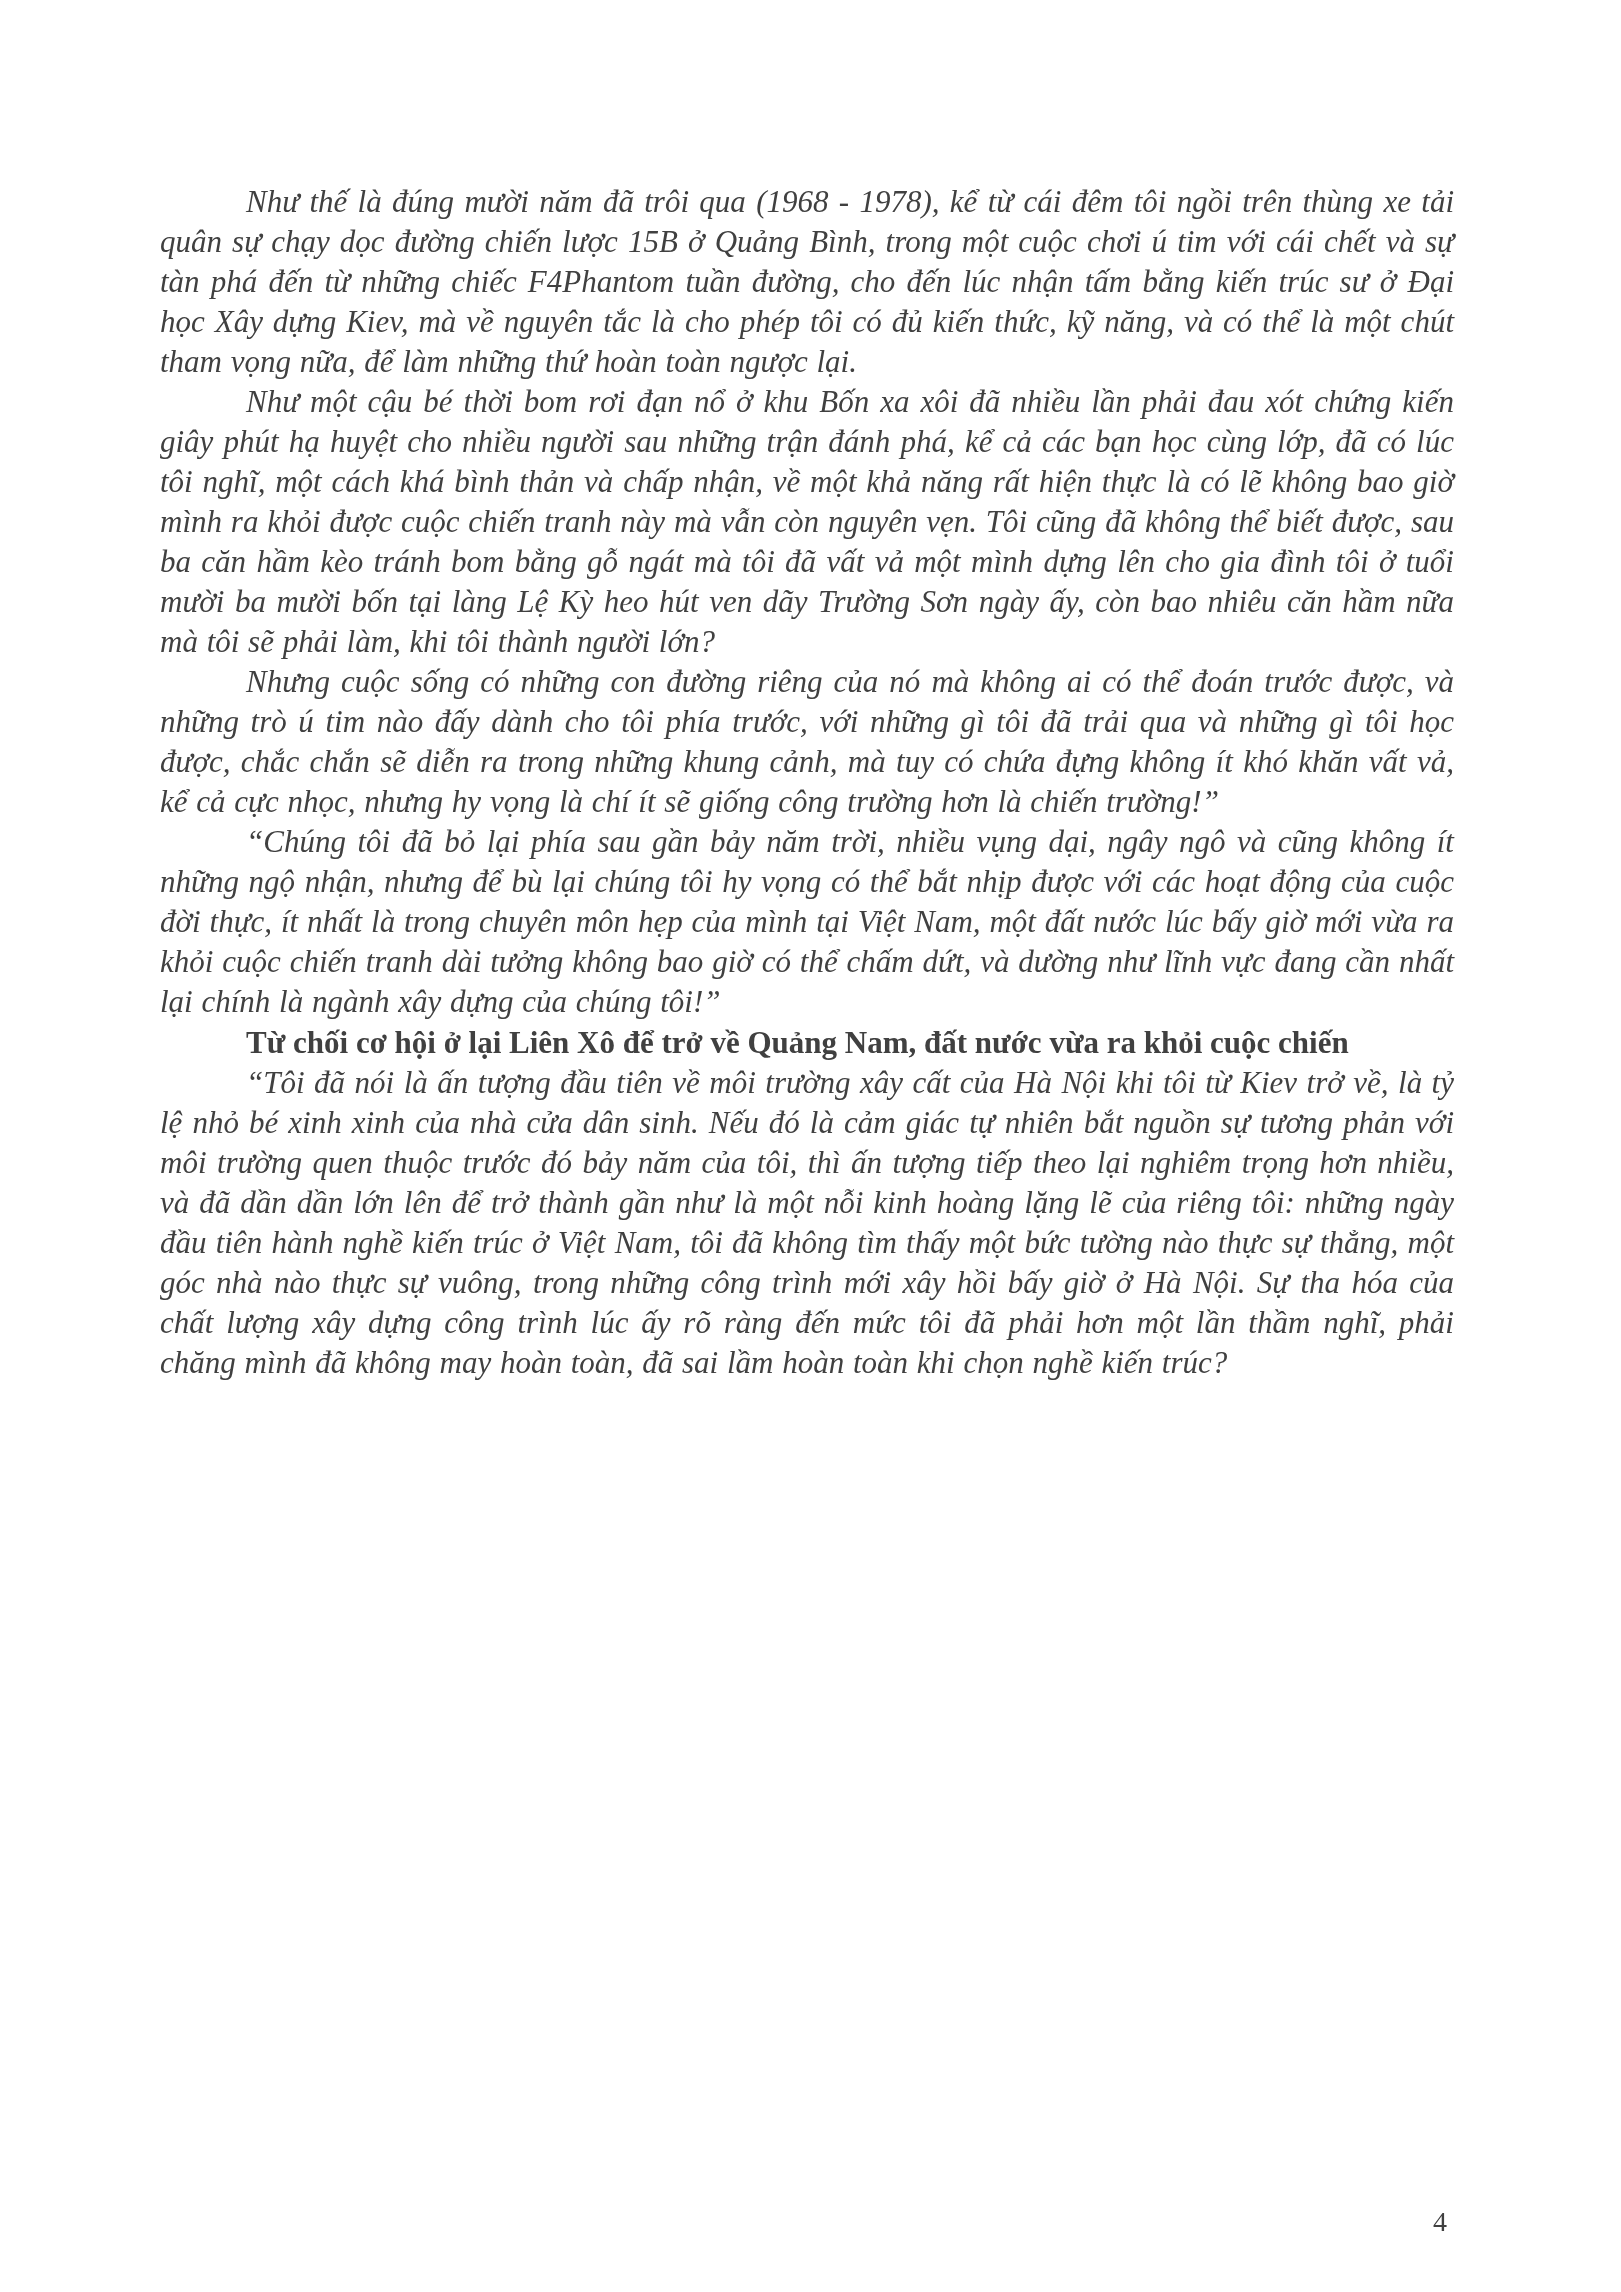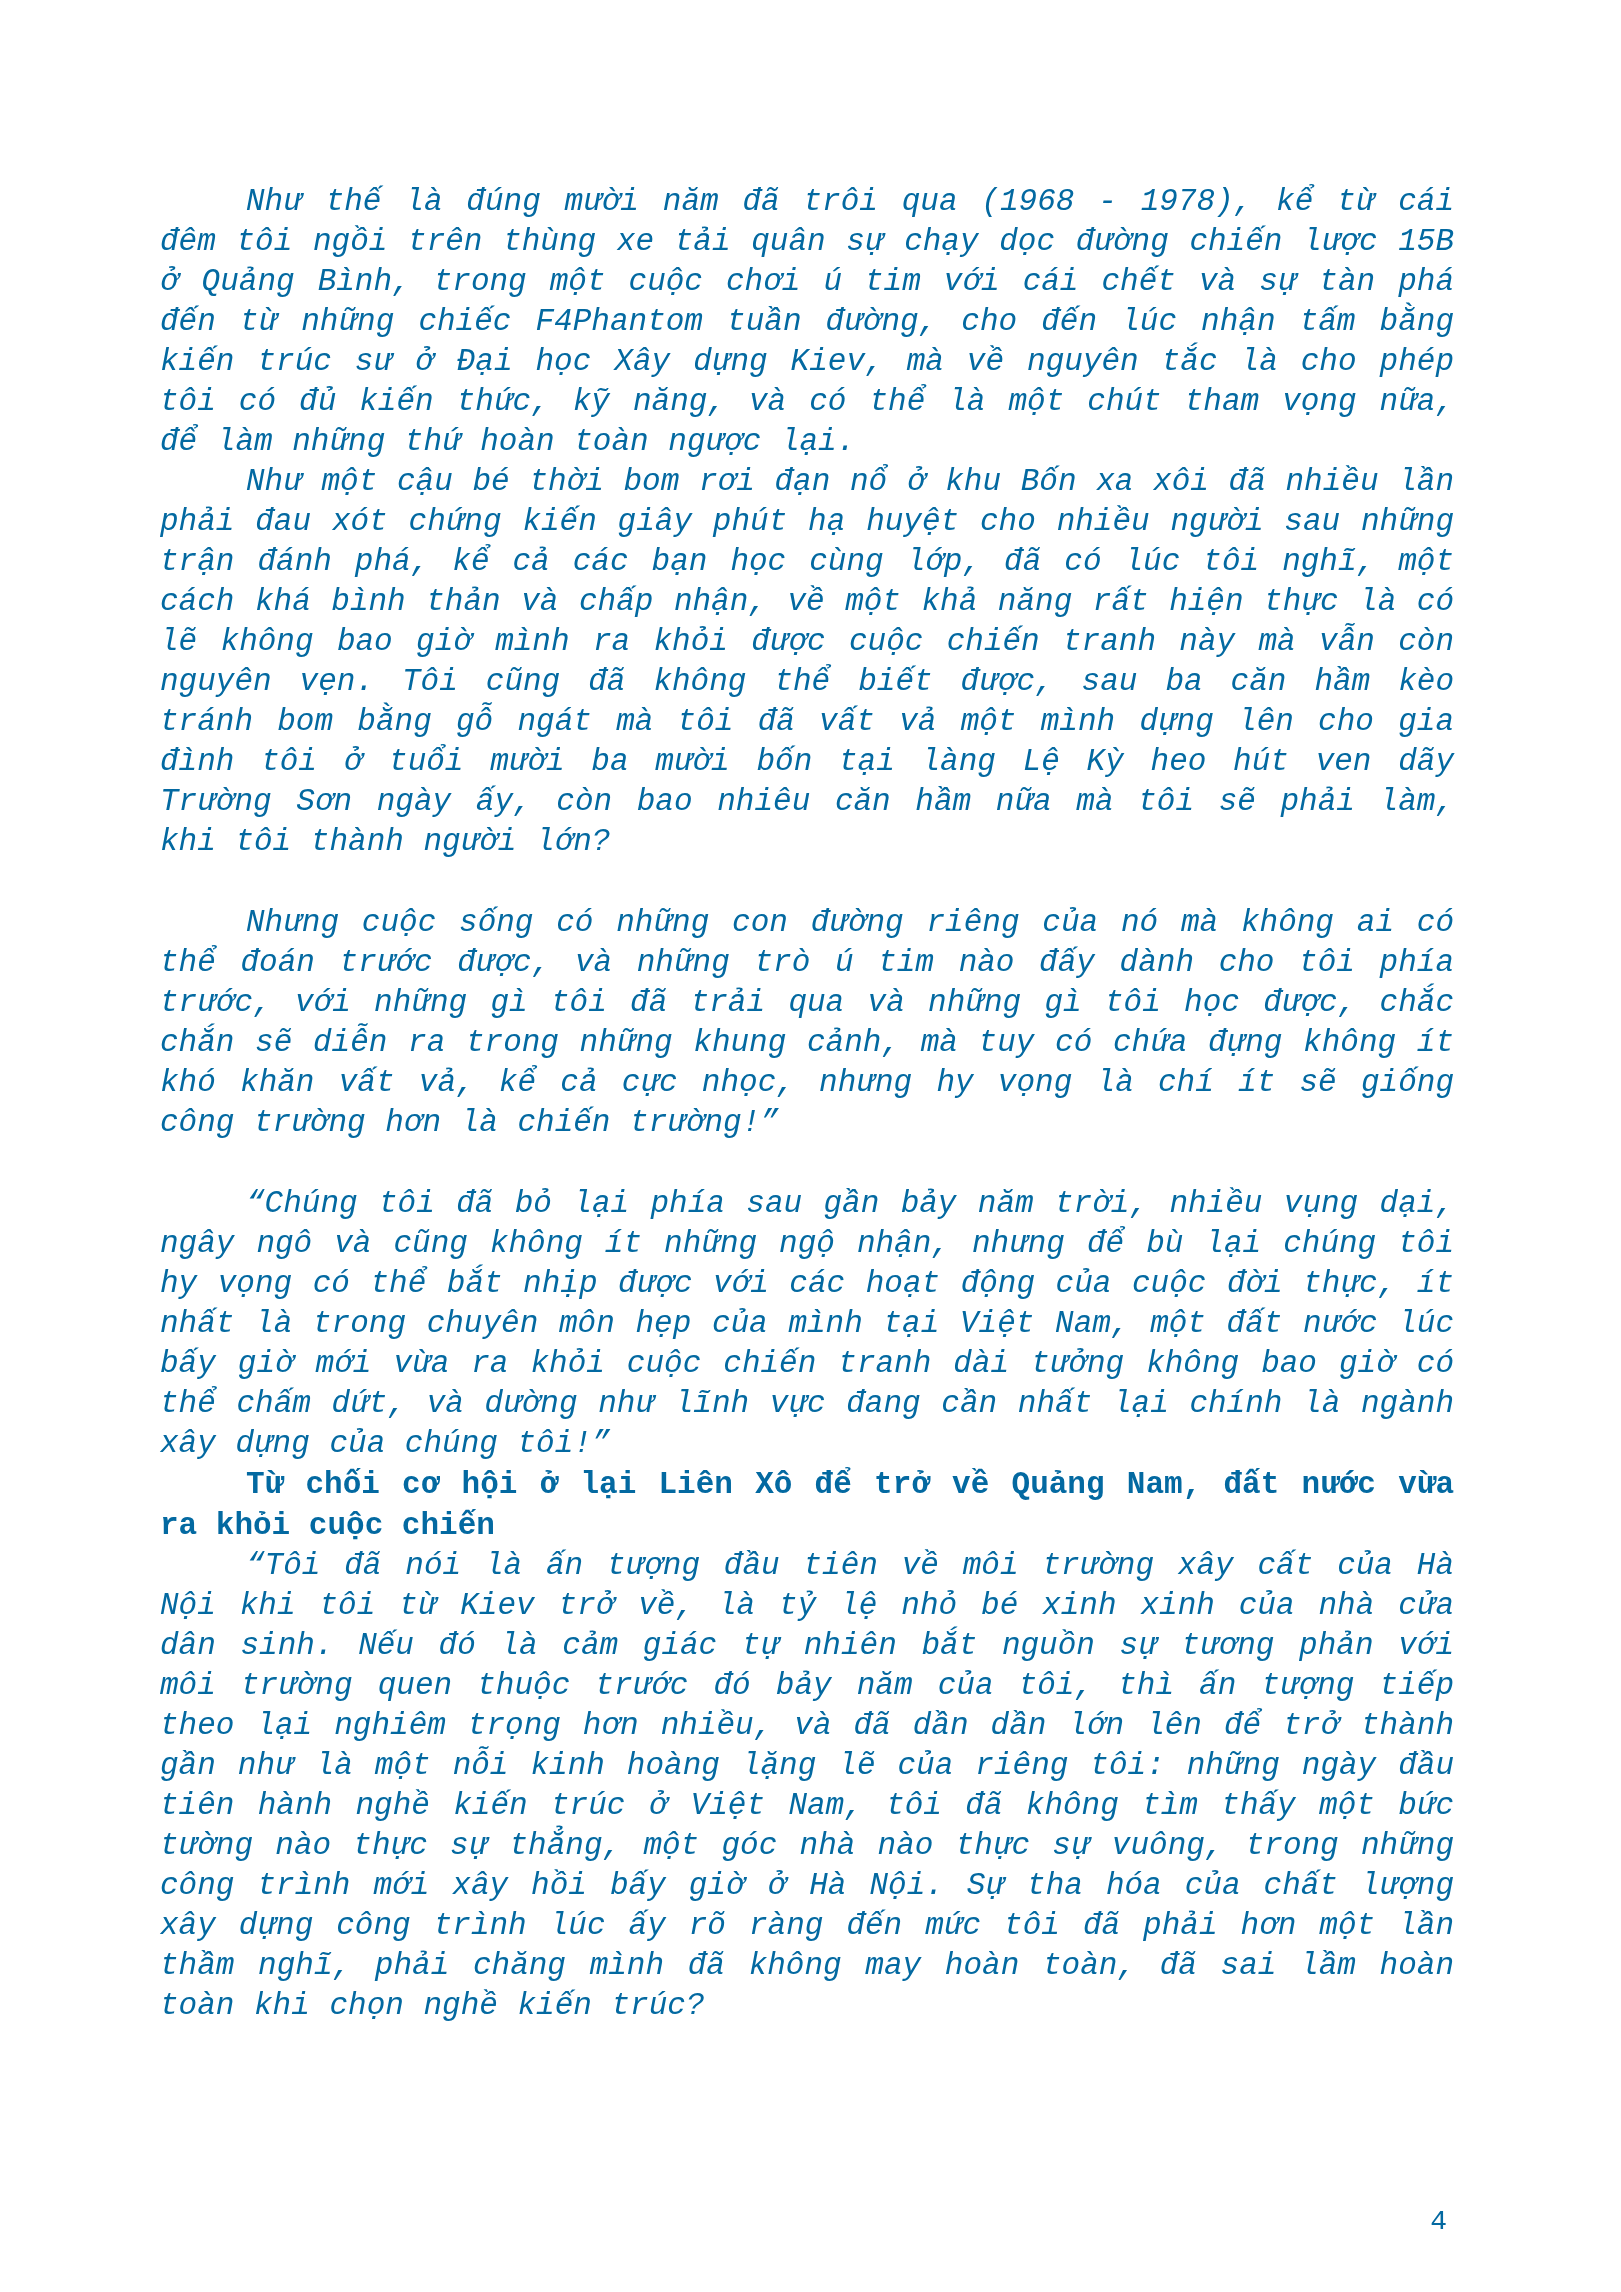--- a/index.html
+++ b/index.html
@@ -6,43 +6,42 @@
   html, body {
     margin: 0;
     padding: 0;
     background: #ffffff;
   }
   .page {
     position: relative;
     width: 1621px;
     height: 2293px;
     background: #ffffff;
-    font-family: Liberation Mono, monospace;
-    color: #0369a1;
+    font-family: Liberation Serif, serif;
+    color: #404040;
     overflow: hidden;
     box-sizing: border-box;
     padding-left: 28px;
   }
   .content {
     position: absolute;
     left: 160px;
     right: 167px;
     top: 182px;
   }
   .para {
     margin: 0;
     font-style: italic;
     font-size: 31px;
     line-height: 40px;
     text-align: justify;
     text-indent: 86px;
     word-spacing: 1px;
   }
   .gap-before {
-    margin-top: 41px;
   }
   .heading {
     margin: 0;
     font-style: normal;
     font-weight: bold;
     font-size: 31px;
     line-height: 41px;
     text-align: justify;
     text-indent: 86px;
   }

